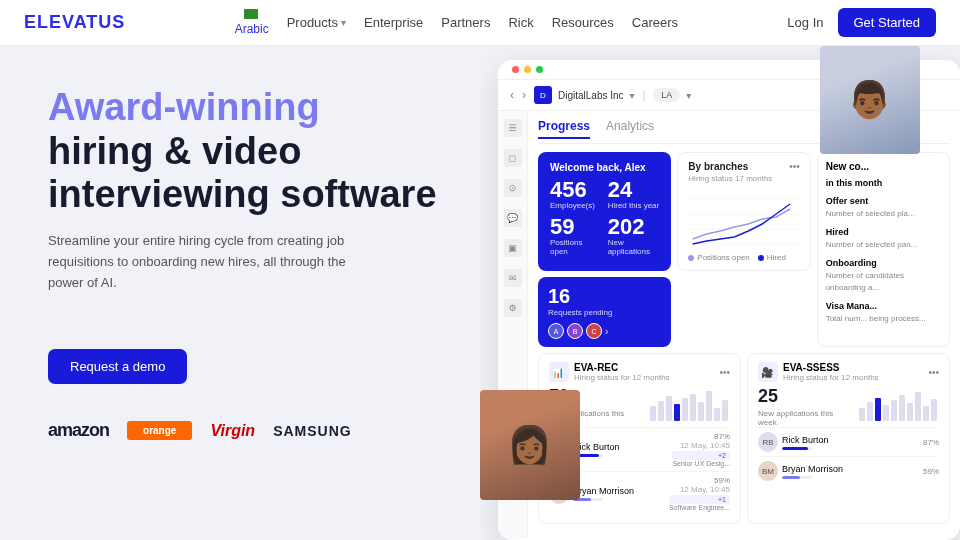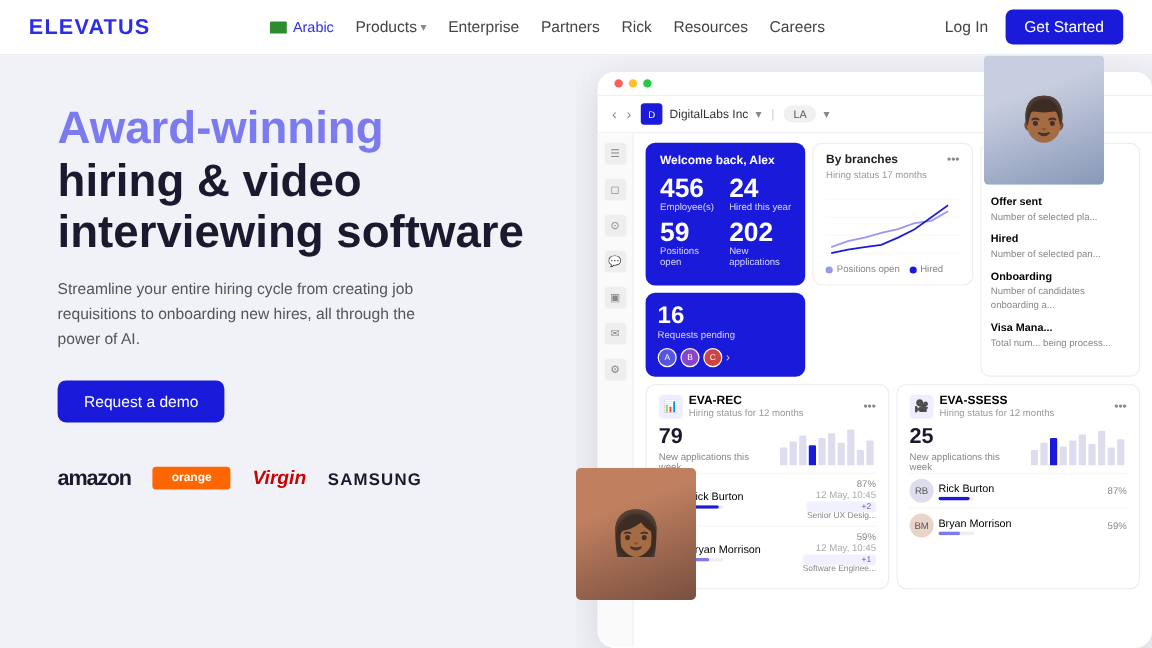--- a/index.html
+++ b/index.html
@@ -40,20 +40,21 @@
       font-size: 13px;
       color: #444;
       cursor: pointer;
       display: flex;
       align-items: center;
       gap: 3px;
     }
     .nav-link.arabic {
       color: #2d2de8;
       font-size: 12px;
+      flex-direction: column;
     }
     .nav-flag { width: 14px; height: 10px; background: #2d8c2d; display: inline-block; border-radius: 1px; margin-right: 2px; }
     .nav-right {
       display: flex;
       align-items: center;
       gap: 14px;
     }
     .btn-login { font-size: 13px; color: #444; cursor: pointer; }
     .btn-getstarted {
       background: #1a1adb;
@@ -101,20 +102,21 @@
       background: #1a1adb;
       color: #fff;
       border: none;
       padding: 10px 22px;
       border-radius: 7px;
       font-size: 13px;
       cursor: pointer;
       font-weight: 500;
       width: fit-content;
       margin-bottom: 36px;
+      margin-top: 32px;
     }
     .logos {
       display: flex;
       align-items: center;
       gap: 18px;
     }
     .logo-amazon { font-size: 18px; font-weight: 700; color: #1a1a2e; letter-spacing: -1px; }
     .logo-orange {
       background: #ff6600;
       color: #fff;
@@ -493,20 +495,24 @@
           <div class="si-icon">◻</div>
           <div class="si-icon">⊙</div>
           <div class="si-icon">💬</div>
           <div class="si-icon">▣</div>
           <div class="si-icon">✉</div>
           <div class="si-icon">⚙</div>
         </div>
 
         <div class="dc-main-content">
 
+          <div class="dc-tabs">
+            <span class="dc-tab active">Progress</span>
+            <span class="dc-tab">Analytics</span>
+          </div>
 
           <div class="dc-grid">
 
             <div class="welcome-card">
               <div class="welcome-text">Welcome back, Alex</div>
               <div class="stats-grid">
                 <div class="stat-block">
                   <div class="stat-num">456</div>
                   <div class="stat-label">Employee(s)</div>
                 </div>

